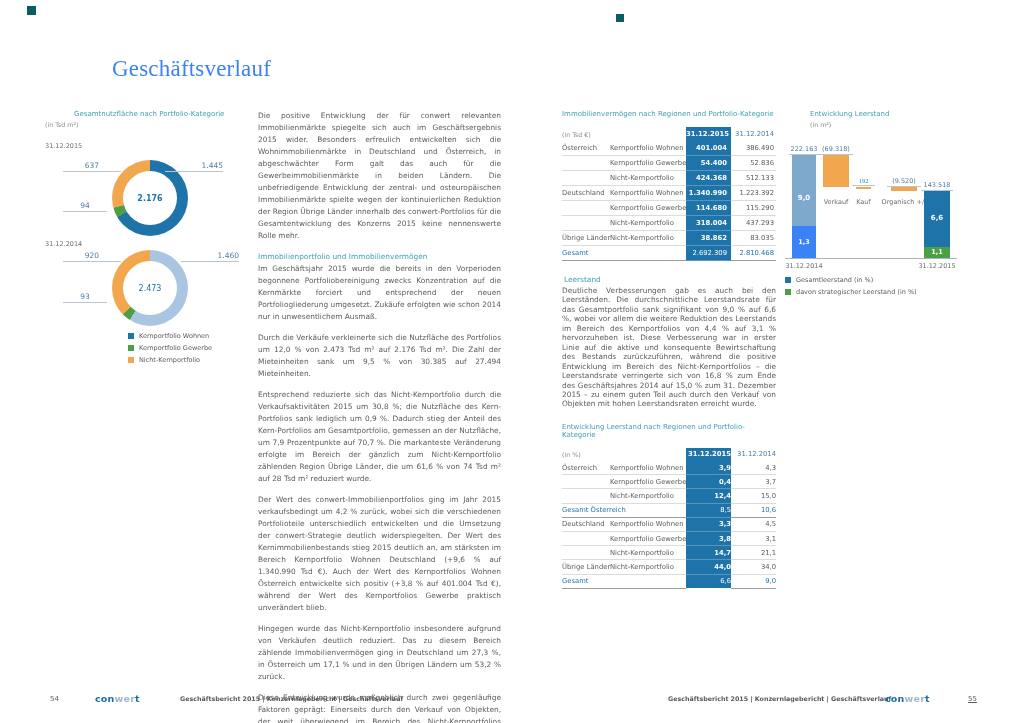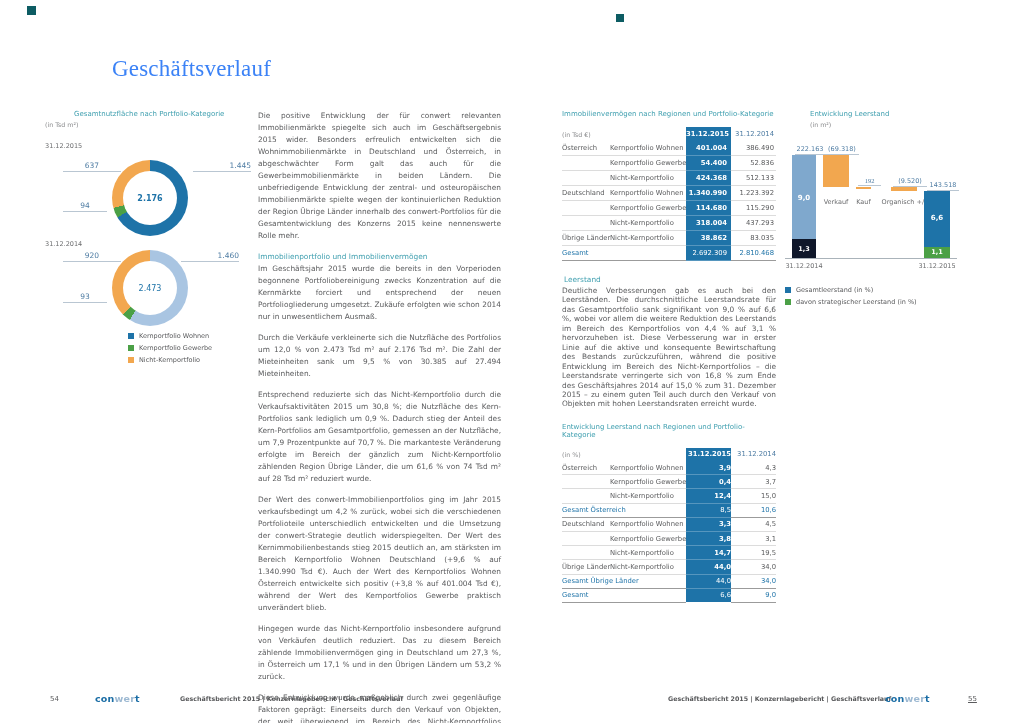--- a/index.html
+++ b/index.html
@@ -62,25 +62,25 @@
   table.rep.t2 td,table.rep.t2 th{padding:2.6px 0;}
 
   
   .wf{left:785px;top:110px;width:225px;height:205px;}
   .wf-title{position:absolute;left:25px;top:0;font-size:7px;color:#41a0b0;}
   .wf-unit{position:absolute;left:25px;top:11px;font-size:6.3px;color:#8a8b8d;}
   .wf-bar{position:absolute;}
   .wf-green{position:absolute;left:0;bottom:0;width:100%;display:flex;align-items:center;justify-content:center;
             color:#fff;font-size:6.5px;font-weight:700;}
   .wf-pct{position:absolute;color:#fff;font-size:7px;font-weight:700;text-align:center;}
-  .wf-vlabel{position:absolute;font-size:6.5px;color:#4e7ca3;text-align:center;border-bottom:1px solid #b9c6d2;padding-bottom:1px;margin-left:6px;}
+  .wf-vlabel{position:absolute;font-size:6.5px;color:#4e7ca3;text-align:center;border-bottom:1px solid #b9c6d2;padding-bottom:1px;}
   .wf-cat{position:absolute;font-size:6.5px;color:#6b6c6e;text-align:center;white-space:nowrap;}
   .wf-date{position:absolute;font-size:6.5px;color:#6b6c6e;text-align:center;white-space:nowrap;}
   .wf-base{position:absolute;left:0;top:148px;width:172px;border-top:1px solid #aab3ba;}
-  .wf-legend{position:absolute;left:0;top:176px;}
+  .wf-legend{position:absolute;left:0;top:166px;}
 
   
   .footer-el{position:absolute;top:695px;font-size:6.3px;color:#5a5b5d;}
   .pagenum{font-size:7px;}
   .logo{font-size:9.5px;font-weight:700;letter-spacing:.2px;}
   .logo .p1{color:#1a6da5;}
   .logo .p2{color:#9db9d2;}
   .logo .p3{color:#1a6da5;}
   .crumb{font-weight:700;color:#58595b;}
 </style>
@@ -95,21 +95,21 @@
   <div class="abs page-title">Geschäftsverlauf</div>
 
   <div class="abs chart-col">
     <div class="c-title">Gesamtnutzfläche nach Portfolio-Kategorie</div>
     <div class="c-unit">(in Tsd m²)</div>
 
     <div class="c-date" style="top:32px;">31.12.2015</div>
     <div class="donut" id="donut-2015" style="left: 67px; top: 50px; background: conic-gradient(rgb(30, 115, 168) 0deg, rgb(30, 115, 168) 239.062deg, rgb(75, 160, 70) 239.062deg, rgb(75, 160, 70) 254.614deg, rgb(242, 167, 79) 254.614deg, rgb(242, 167, 79) 360deg);"></div>
     <div class="donut-center bold" style="left:67px;top:50px;">2.176</div>
     <div class="callout l" style="left:18px;top:51px;width:58px;">637</div>
-    <div class="callout r" style="left:148px;top:51px;width:58px;">1.445</div>
+    <div class="callout r" style="left:120px;top:51px;width:58px;">1.445</div>
     <div class="callout l" style="left:18px;top:91px;width:44px;">94</div>
 
     <div class="c-date" style="top:130px;">31.12.2014</div>
     <div class="donut" id="donut-2014" style="left: 67px; top: 140px; background: conic-gradient(rgb(169, 197, 226) 0deg, rgb(169, 197, 226) 212.535deg, rgb(75, 160, 70) 212.535deg, rgb(75, 160, 70) 226.074deg, rgb(242, 167, 79) 226.074deg, rgb(242, 167, 79) 360deg);"></div>
     <div class="donut-center" style="left:67px;top:140px;">2.473</div>
     <div class="callout l" style="left:18px;top:141px;width:58px;">920</div>
     <div class="callout r" style="left:136px;top:141px;width:58px;">1.460</div>
     <div class="callout l" style="left:18px;top:182px;width:44px;">93</div>
 
     <div class="legend">
@@ -260,50 +260,45 @@
             <tr>
               <td class="c-region"></td>
               <td class="c-cat">Kernportfolio Gewerbe</td>
               <td class="c-val hl">3,8</td>
               <td class="c-val v14">3,1</td>
             </tr>
             <tr>
               <td class="c-region"></td>
               <td class="c-cat">Nicht-Kernportfolio</td>
               <td class="c-val hl">14,7</td>
-              <td class="c-val v14">19,5</td>
+              <td class="c-val v14">21,1</td>
             </tr>
             <tr>
               <td class="c-region">Übrige Länder</td>
               <td class="c-cat">Nicht-Kernportfolio</td>
-              <td class="c-val hl">44,0</td>
-              <td class="c-val v14">34,0</td>
-            </tr>
-            <tr class="bold-row">
-              <td class="c-label" colspan="2">Gesamt Übrige Länder</td>
               <td class="c-val hl">44,0</td>
               <td class="c-val v14">34,0</td>
             </tr>
             <tr class="bold-row">
               <td class="c-label" colspan="2">Gesamt</td>
               <td class="c-val hl">6,6</td>
               <td class="c-val v14">9,0</td>
             </tr>
           </tbody>
       </table>
     </div>
   </div>
 
   <div class="abs wf" id="wf">
     <div class="wf-title">Entwicklung Leerstand</div>
     <div class="wf-unit">(in m²)</div>
     <div class="wf-base"></div>
     <div id="wf-bars">
         <div class="wf-bar" style="left: 7px; top: 45px; width: 24px; height: 103px; background: rgb(127, 168, 205);">
-          <div class="wf-green" style="height: 19px; background: #0f172a;">1,3</div>
+          <div class="wf-green" style="height: 32px; background: #3b82f6;">1,3</div>
         </div>
         <div class="wf-pct" style="left: 7px; top: 84.0611px; width: 24px;">9,0</div>
         <div class="wf-date" style="left: -1px; top: 152px; width: 40px;">31.12.2014</div>
         <div class="wf-vlabel" style="left: 4px; top: 35px; width: 30px;">222.163</div>
         <div class="wf-bar" style="left: 38px; top: 45px; width: 26px; height: 32.1375px; background: rgb(242, 167, 79);"></div>
         <div class="wf-vlabel" style="left: 34px; top: 35px; width: 34px;">(69.318)</div>
         <div class="wf-cat" style="left: 21px; top: 88px; width: 60px;">Verkauf</div>
         <div class="wf-bar" style="left: 71px; top: 77.0484px; width: 15px; height: 2px; background: rgb(242, 167, 79);"></div>
         <div class="wf-vlabel" style="left: 67px; top: 67.0484px; width: 23px; font-family: Liberation Serif, serif;">192</div>
         <div class="wf-cat" style="left: 48.5px; top: 88px; width: 60px;">Kauf</div>

